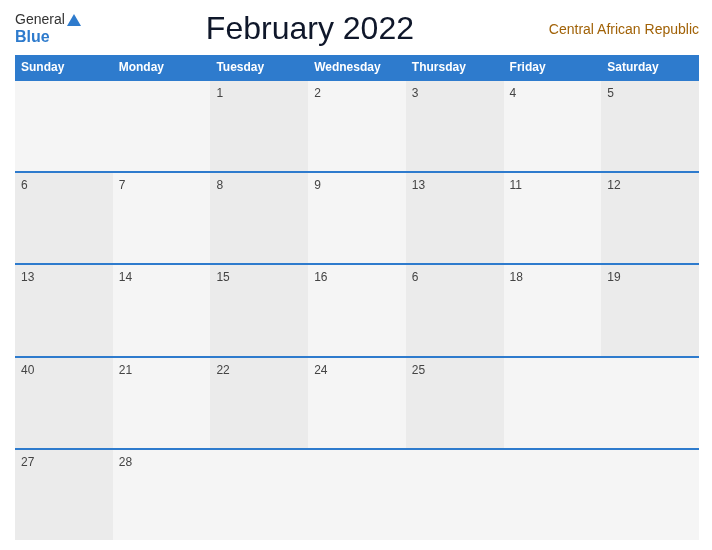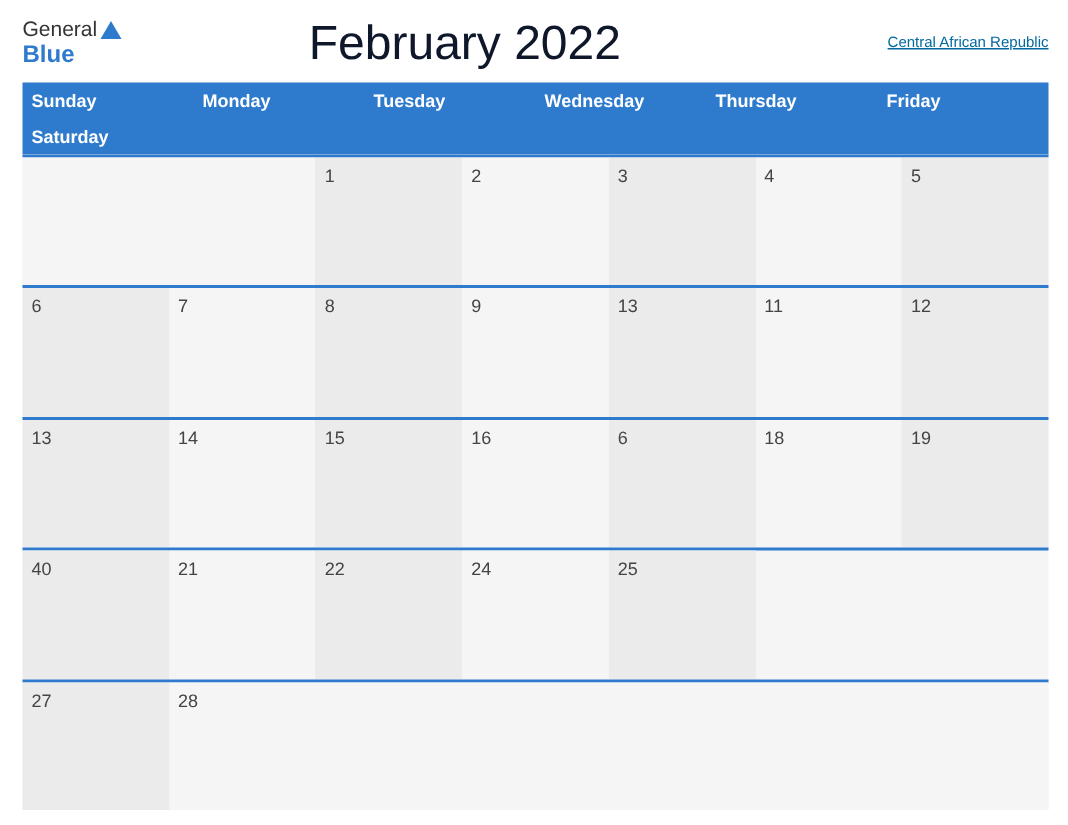--- a/index.html
+++ b/index.html
@@ -52,34 +52,33 @@
       vertical-align: middle;
     }
     .title {
       font-size: 32px;
       color: #0f172a;
       font-weight: normal;
       text-align: center;
       flex: 1;
     }
     .subtitle {
-      font-size: 10px;
-      color: #0369a1;
+      font-size: 14px;
+      color: #a16207;
       text-align: right;
       min-width: 160px;
-      text-decoration: underline;
     }
     .calendar {
       flex: 1;
       display: flex;
       flex-direction: column;
     }
     .cal-header-row {
       display: grid;
-      grid-template-columns: repeat(6, 1fr);
+      grid-template-columns: repeat(7, 1fr);
       background: #2e7bcd;
       color: #fff;
       font-size: 12px;
     }
     .cal-header-cell {
       padding: 5px 6px;
       font-weight: bold;
       text-align: left;
     }
     .cal-body {

